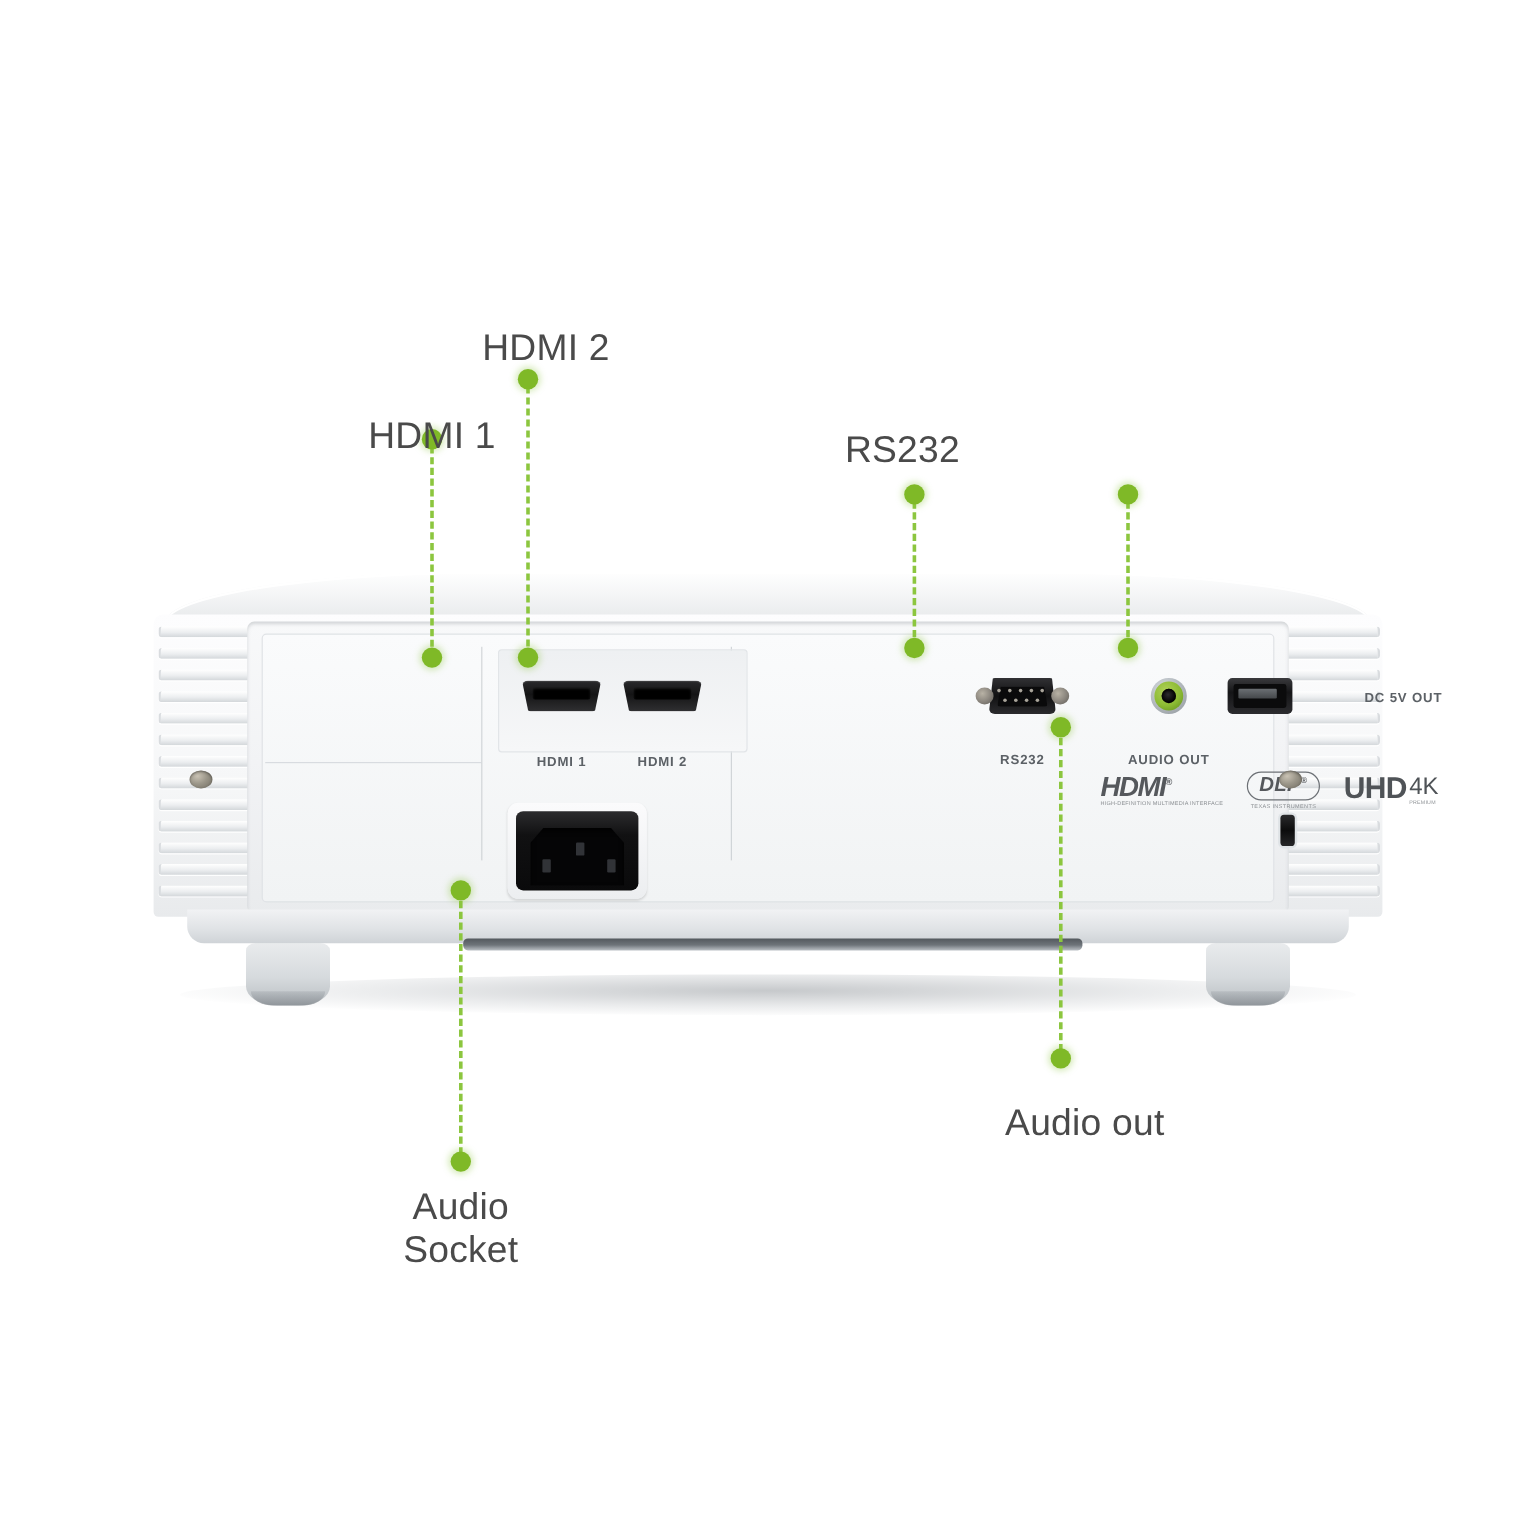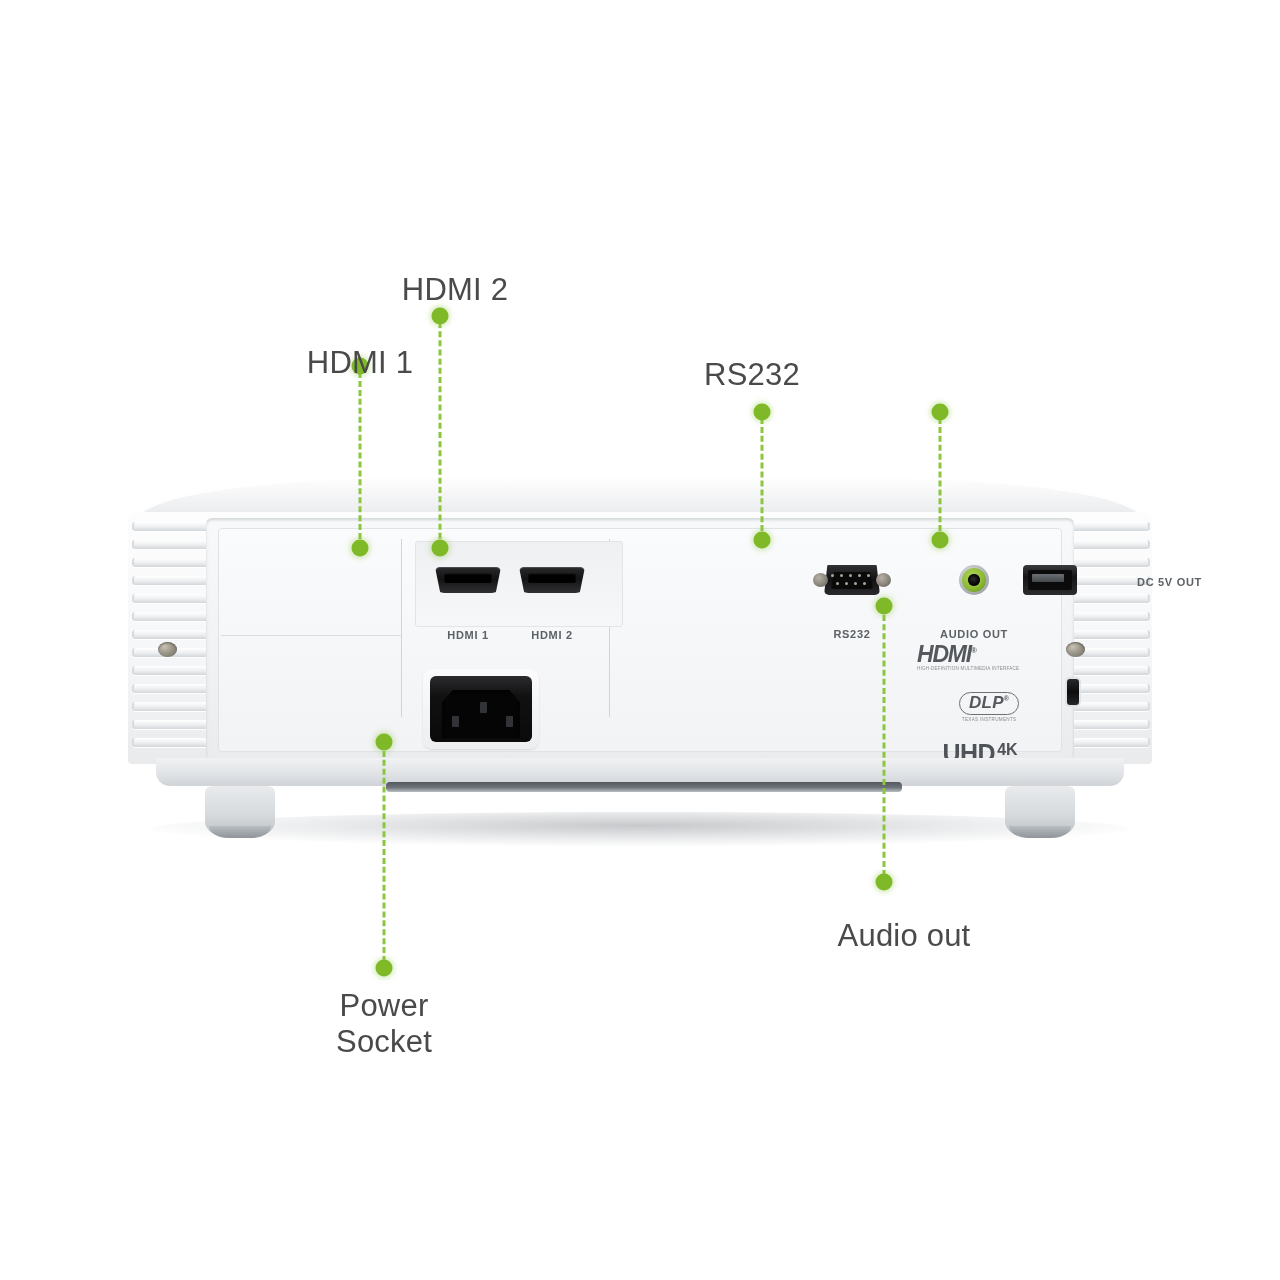--- a/index.html
+++ b/index.html
@@ -377,23 +377,22 @@
     width: 7px;
     height: 11px;
     background: #313337;
     border-radius: 1px;
   }
 
   
   .logo-row {
     position: absolute;
     display: flex;
-    align-items: flex-end;
+    align-items: center;
     gap: 20px;
-    flex-direction: column;
   }
   .logo-hdmi {
     color: #55585c;
     font-size: 23px;
     font-weight: 700;
     font-style: italic;
     letter-spacing: -1.2px;
     line-height: 1;
     position: relative;
   }
@@ -450,22 +449,22 @@
     font-size: 25px;
     font-weight: 800;
     letter-spacing: -0.5px;
     line-height: 0.95;
   }
   .logo-uhd .right {
     margin-left: 2px;
     text-align: left;
   }
   .logo-uhd .four-k {
-    font-size: 16px;
-    font-weight: 700;
+    font-size: 20px;
+    font-weight: 400;
     line-height: 1;
     display: block;
   }
   .logo-uhd .sub {
     display: block;
     font-size: 4.4px;
     color: #8b8f93;
     letter-spacing: 0.2px;
     white-space: nowrap;
   }
@@ -643,16 +642,16 @@
   <div class="dot" style="left:440px; top:316px;"></div>
   <div class="dot" style="left:762px; top:412px;"></div>
   <div class="dot" style="left:940px; top:412px;"></div>
   <div class="dot" style="left:884px; top:882px;"></div>
   <div class="dot" style="left:384px; top:968px;"></div>
 
   <div class="callout-label" style="left:360px; top:345px;">HDMI 1</div>
   <div class="callout-label" style="left:455px; top:272px;">HDMI 2</div>
   <div class="callout-label" style="left:752px; top:357px;">RS232</div>
   <div class="callout-label" style="left:904px; top:918px;">Audio out</div>
-  <div class="callout-label" style="left:384px; top:988px;">Power
+  <div class="callout-label" style="left:384px; top:988px;">Audio
 Socket</div>
 
 </div>
 
 </body></html>

